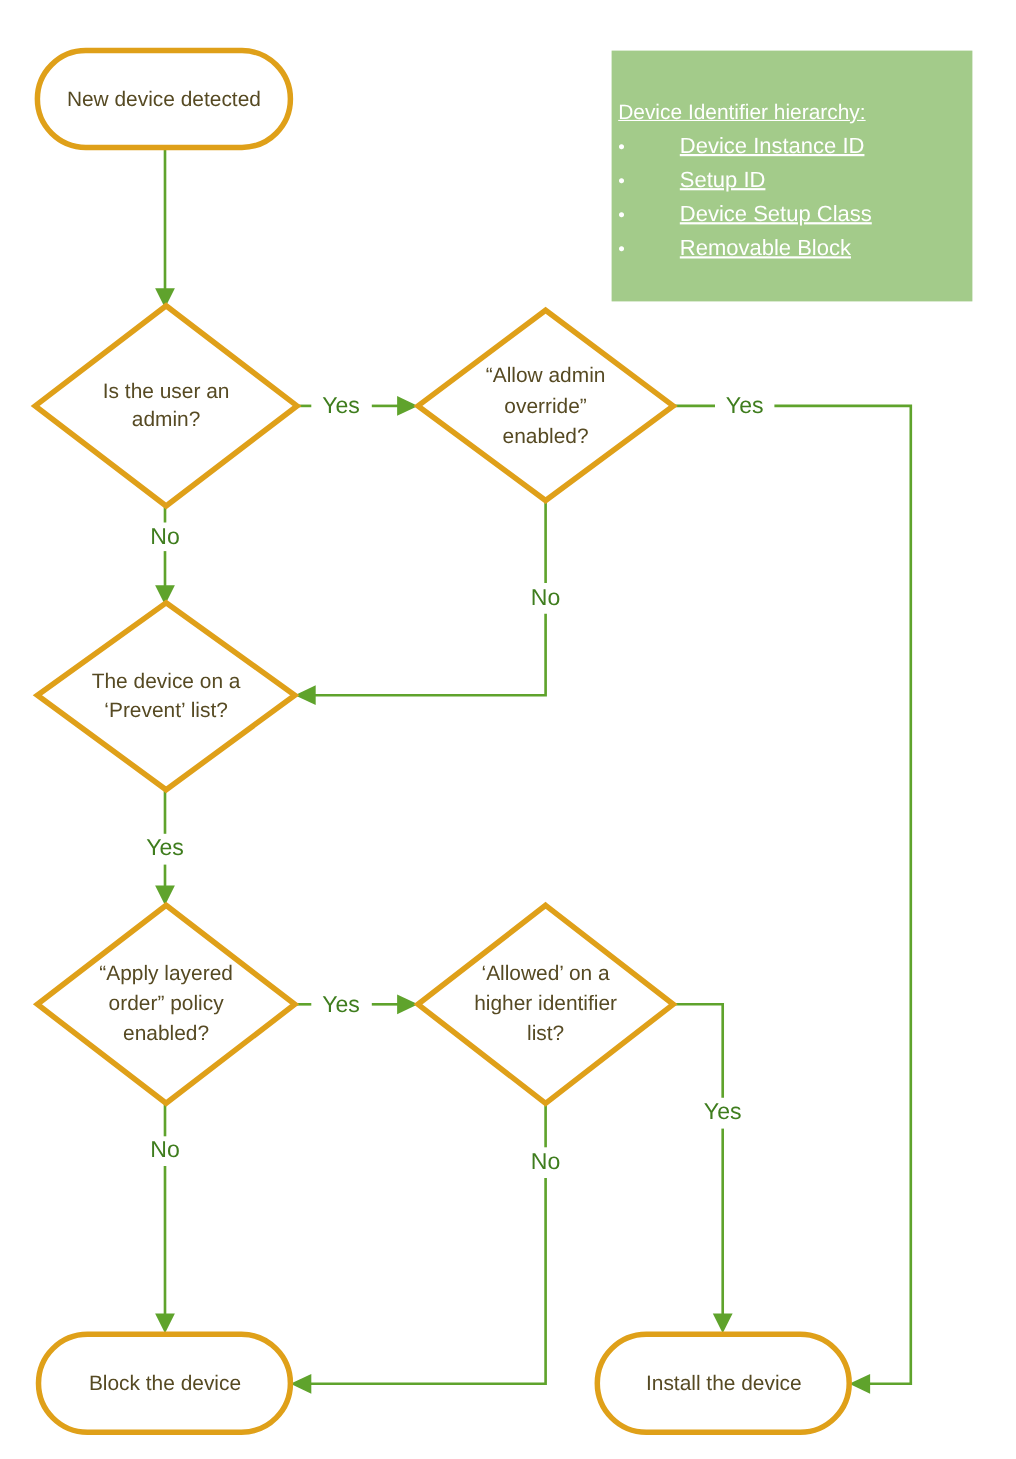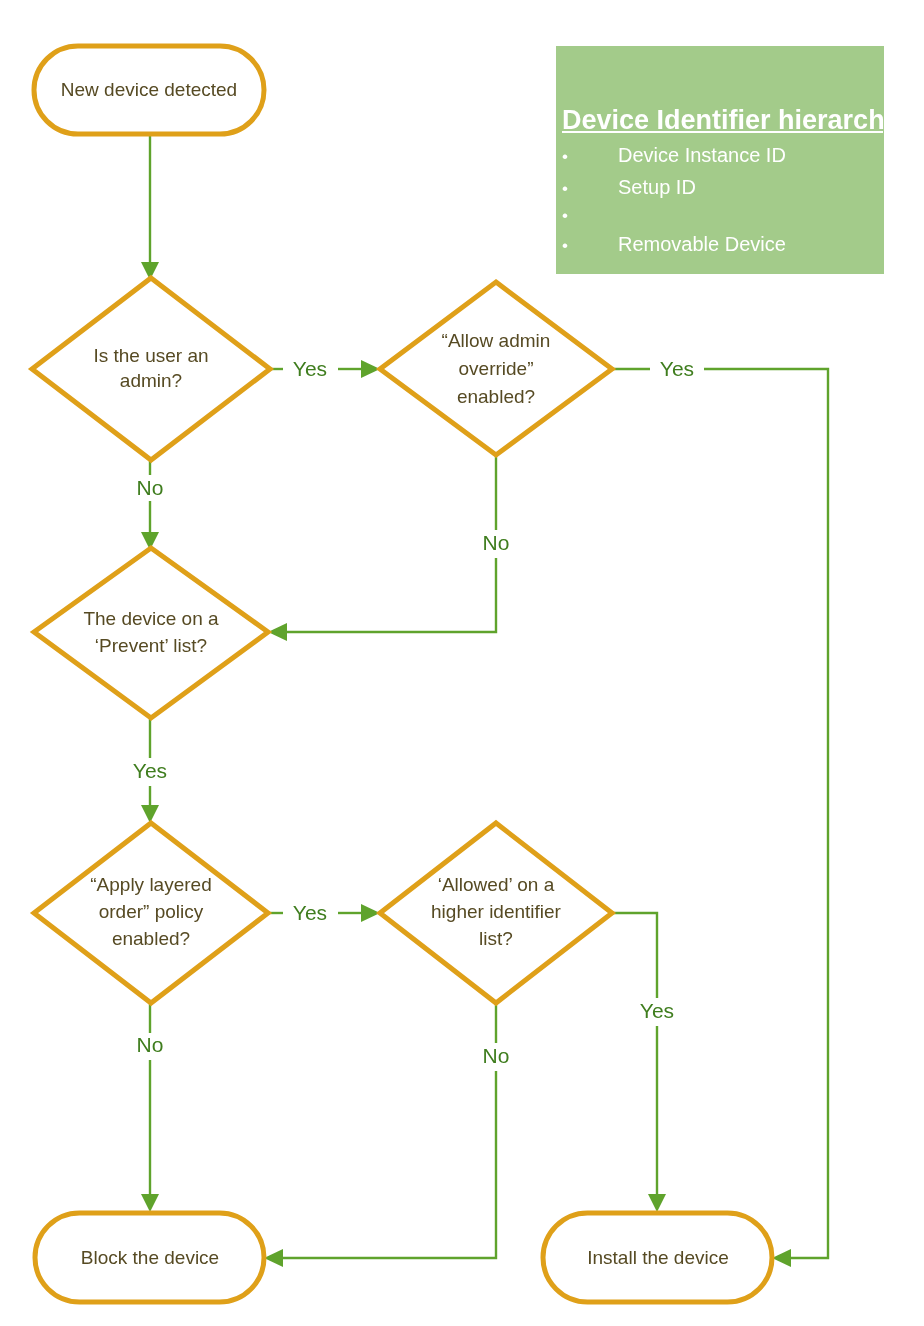--- a/index.html
+++ b/index.html
@@ -64,25 +64,25 @@
     left: 556px;
     top: 46px;
     width: 328px;
     height: 228px;
     background: #A3CB8A;
     box-sizing: border-box;
     padding: 40px 0 0 0;
   }
   .legend-title {
     font-family: "Liberation Sans", sans-serif;
-    font-size: 27px;
+    font-size: 19px;
     color: #ffffff;
-    font-weight: bold;
+    font-weight: normal;
     text-decoration: underline;
-    margin: 16px 0 2px 6px;
+    margin: 4px 0 2px 6px;
     line-height: 1.35;
     white-space: nowrap;
   }
   .legend-list {
     list-style: none;
     margin: 0;
     padding: 0;
   }
   .legend-item {
     display: flex;
@@ -94,20 +94,21 @@
     margin-left: 6px;
   }
   .legend-bullet {
     width: 56px;
     flex: 0 0 56px;
     font-size: 17px;
     line-height: 1.56;
   }
   .legend-label {
     white-space: nowrap;
+    text-decoration: underline;
   }
 </style>
 </head>
 <body>
 
 <div id="flow-root">
 
   <svg id="flow-svg" viewBox="0 0 924 1326">
 
     <g>
@@ -234,21 +235,22 @@
       <li class="legend-item">
         <span class="legend-bullet">•</span>
         <span class="legend-label">Device Instance ID</span>
       </li>
       <li class="legend-item">
         <span class="legend-bullet">•</span>
         <span class="legend-label">Setup ID</span>
       </li>
       <li class="legend-item">
         <span class="legend-bullet">•</span>
-      </li>
-      <li class="legend-item">
-        <span class="legend-bullet">•</span>
-        <span class="legend-label">Removable Device</span>
+        <span class="legend-label">Device Setup Class</span>
+      </li>
+      <li class="legend-item">
+        <span class="legend-bullet">•</span>
+        <span class="legend-label">Removable Block</span>
       </li>
     </ul>
   </div>
 
 </div>
 
 </body></html>

